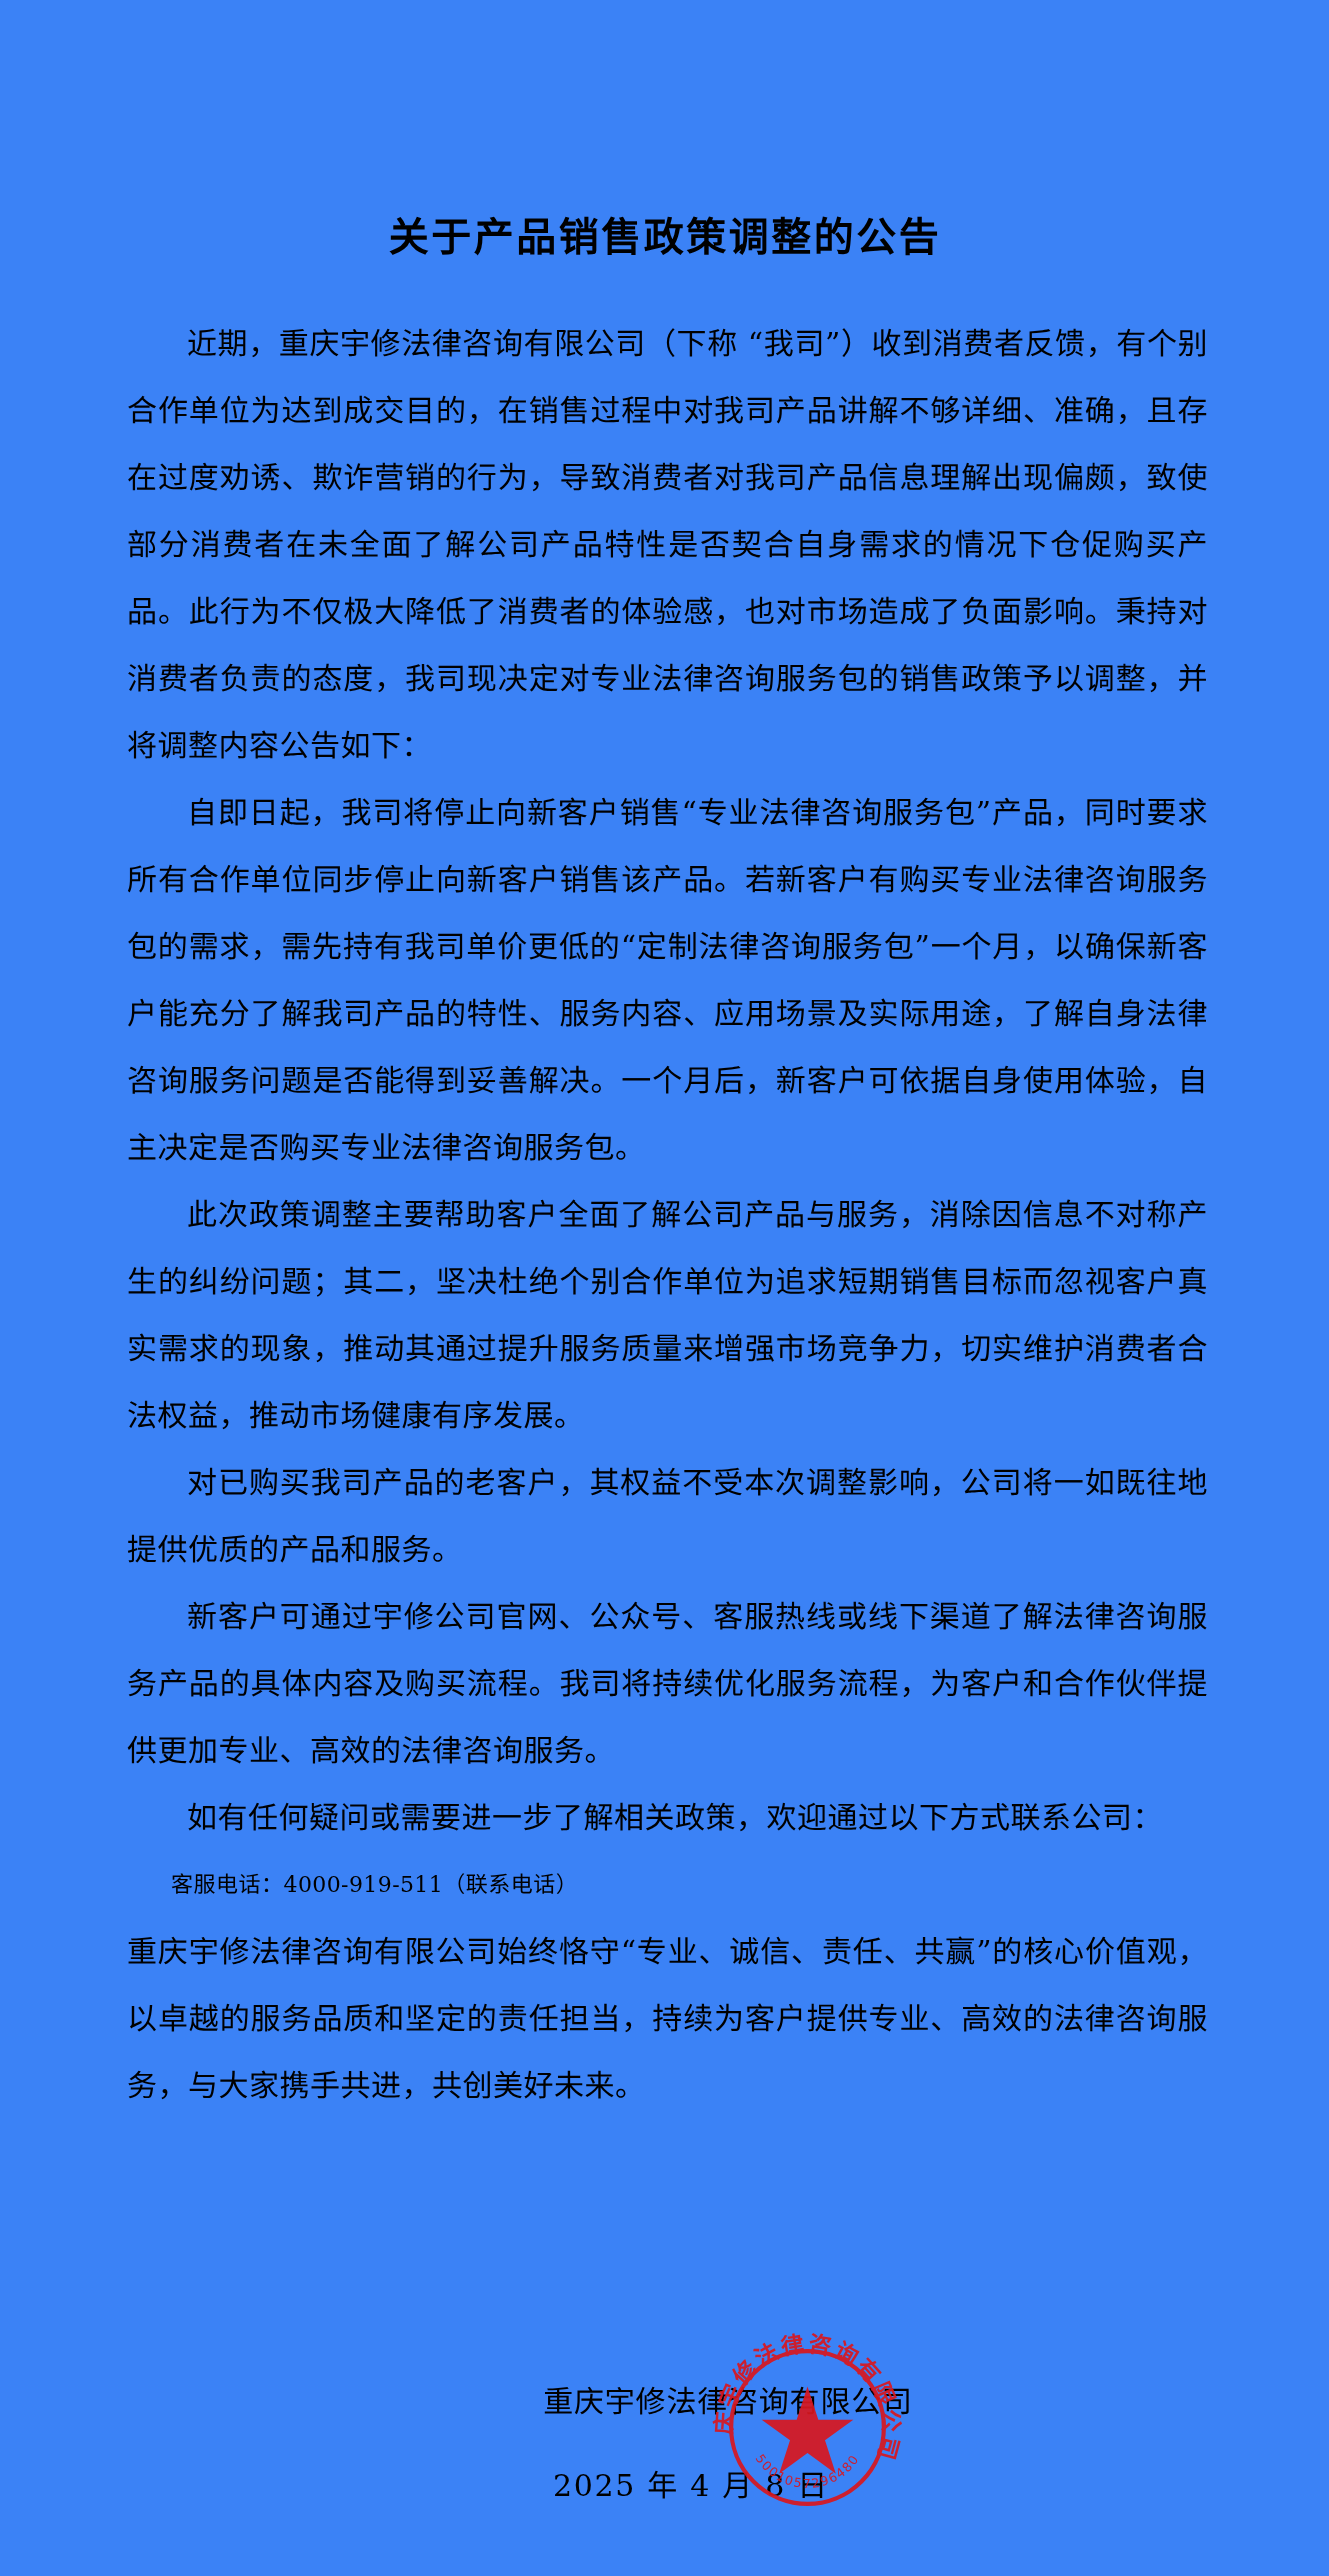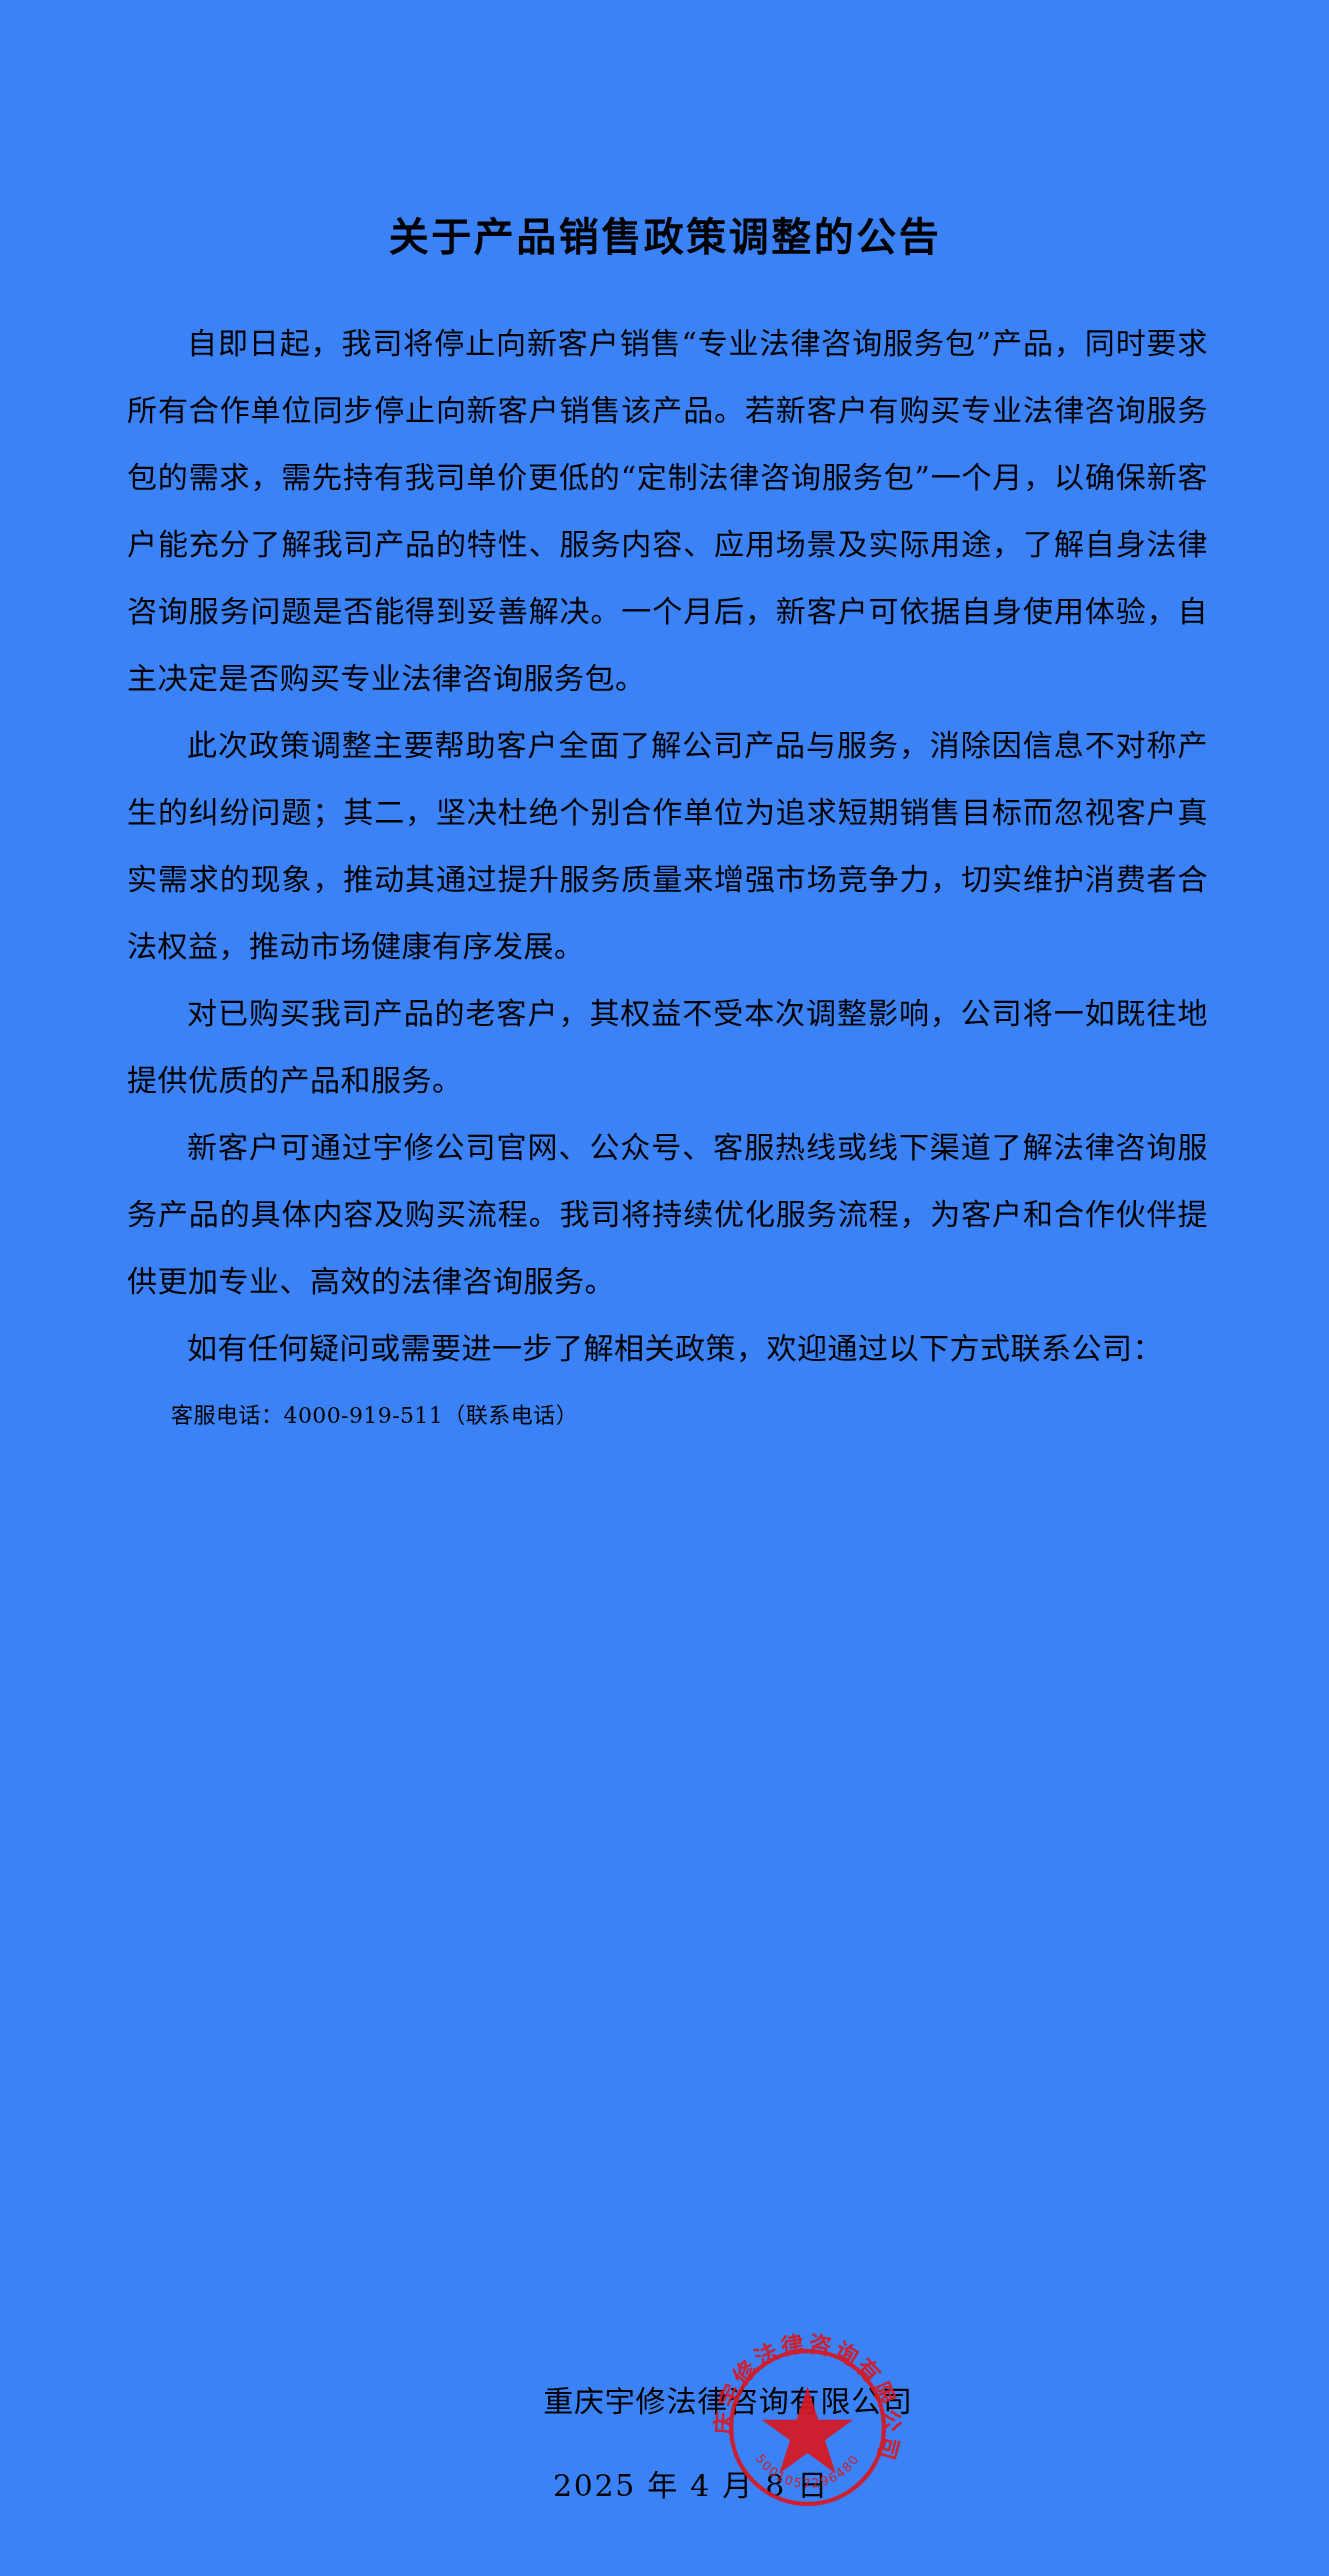--- a/index.html
+++ b/index.html
@@ -101,34 +101,36 @@
 </style>
 </head>
 <body>
 
 <div class="page">
 
   <h1 class="doc-title">关于产品销售政策调整的公告</h1>
 
   <div class="body-block">
 
+    <p class="para">近期，重庆宇修法律咨询有限公司（下称 “我司”）收到消费者反馈，有个别合作单位为达到成交目的，在销售过程中对我司产品讲解不够详细、准确，且存在过度劝诱、欺诈营销的行为，导致消费者对我司产品信息理解出现偏颇，致使部分消费者在未全面了解公司产品特性是否契合自身需求的情况下仓促购买产品。此行为不仅极大降低了消费者的体验感，也对市场造成了负面影响。秉持对消费者负责的态度，我司现决定对专业法律咨询服务包的销售政策予以调整，并将调整内容公告如下：</p>
 
     <p class="para">自即日起，我司将停止向新客户销售“专业法律咨询服务包”产品，同时要求所有合作单位同步停止向新客户销售该产品。若新客户有购买专业法律咨询服务包的需求，需先持有我司单价更低的“定制法律咨询服务包”一个月，以确保新客户能充分了解我司产品的特性、服务内容、应用场景及实际用途，了解自身法律咨询服务问题是否能得到妥善解决。一个月后，新客户可依据自身使用体验，自主决定是否购买专业法律咨询服务包。</p>
 
     <p class="para">此次政策调整主要帮助客户全面了解公司产品与服务，消除因信息不对称产生的纠纷问题；其二，坚决杜绝个别合作单位为追求短期销售目标而忽视客户真实需求的现象，推动其通过提升服务质量来增强市场竞争力，切实维护消费者合法权益，推动市场健康有序发展。</p>
 
     <p class="para">对已购买我司产品的老客户，其权益不受本次调整影响，公司将一如既往地提供优质的产品和服务。</p>
 
     <p class="para">新客户可通过宇修公司官网、公众号、客服热线或线下渠道了解法律咨询服务产品的具体内容及购买流程。我司将持续优化服务流程，为客户和合作伙伴提供更加专业、高效的法律咨询服务。</p>
 
     <p class="para">如有任何疑问或需要进一步了解相关政策，欢迎通过以下方式联系公司：</p>
 
     <p class="contact-line"><span>客服电话：</span><span class="ascii">4000-919-511</span><span>（联系电话）</span></p>
 
 
+    <p class="para no-indent">重庆宇修法律咨询有限公司始终恪守“专业、诚信、责任、共赢”的核心价值观，以卓越的服务品质和坚定的责任担当，持续为客户提供专业、高效的法律咨询服务，与大家携手共进，共创美好未来。</p>
 
   </div>
 
   <div class="signature-block">
     <div class="sign-name">重庆宇修法律咨询有限公司</div>
     <div class="sign-date">2025 年 4 月 8 日</div>
   </div>
 
   <div class="seal">
     <svg viewBox="0 0 230 230" xmlns="http://www.w3.org/2000/svg">

